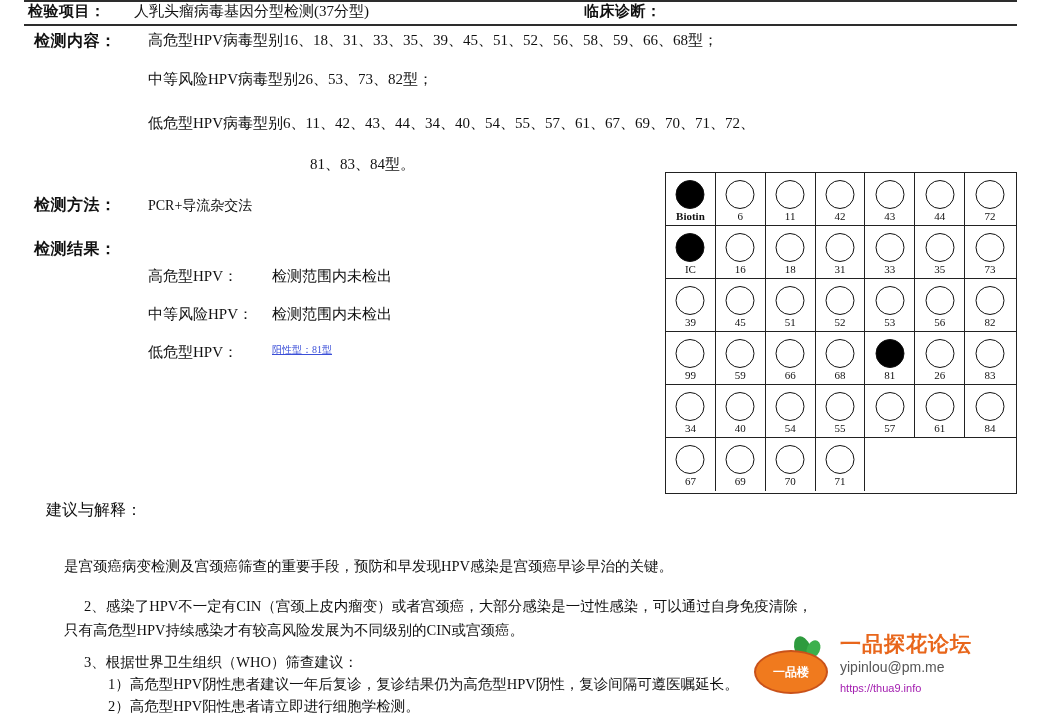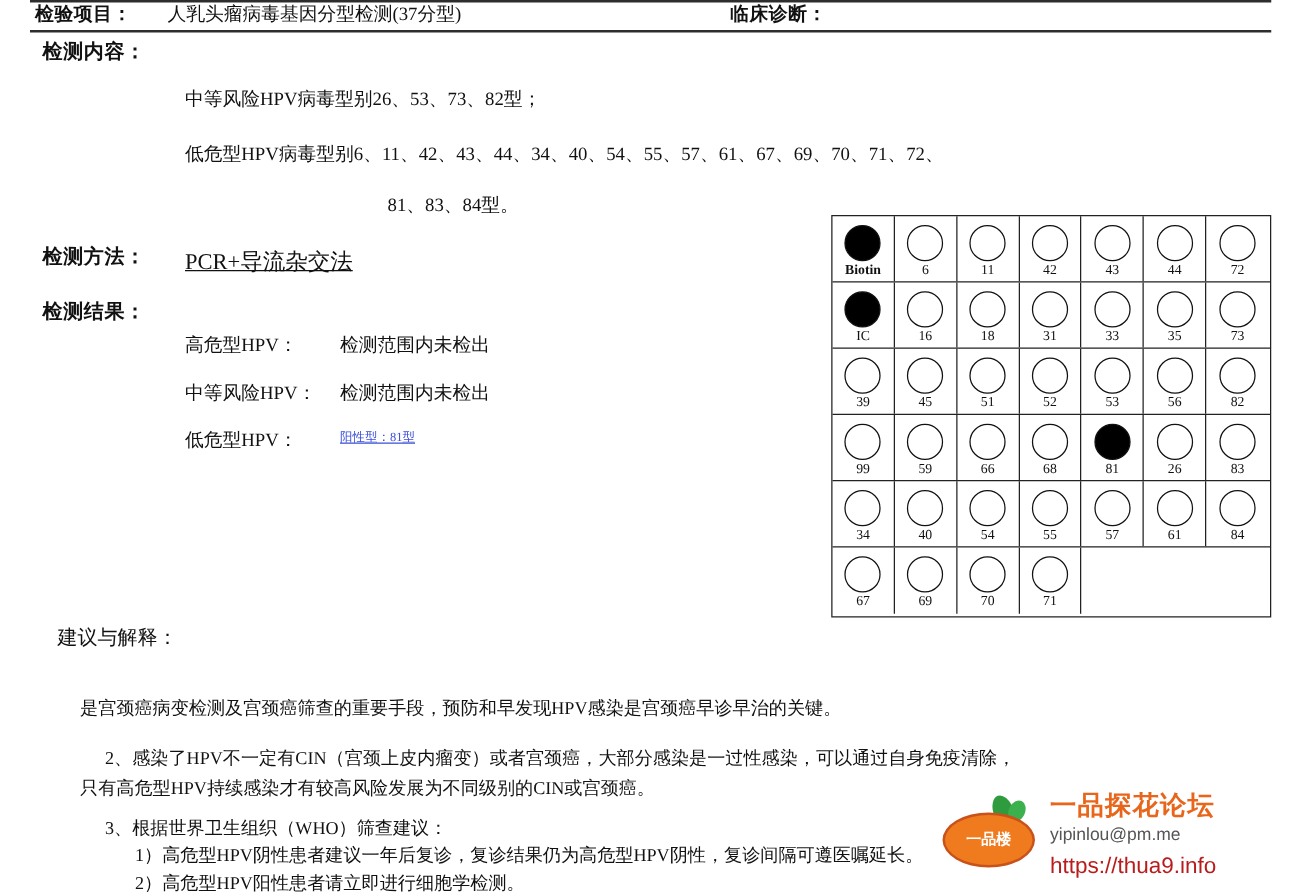--- a/index.html
+++ b/index.html
@@ -50,21 +50,21 @@
     font-size: 15px; white-space: nowrap;
   }
 
   #lbl-content { left: 34px; top: 31px; }
   #ct-line1 { left: 148px; top: 31px; }
   #ct-line2 { left: 148px; top: 70px; }
   #ct-line3 { left: 148px; top: 114px; }
   #ct-line4 { left: 310px; top: 155px; }
 
   #lbl-method { left: 34px; top: 195px; }
-  #val-method { left: 148px; top: 197px; font-size: 18px; text-decoration: underline; }
+  #val-method { left: 148px; top: 197px; font-size: 14px; }
 
   #lbl-result { left: 34px; top: 239px; }
 
   #res1-k { left: 148px; top: 267px; font-size: 15px; }
   #res1-v { left: 272px; top: 267px; font-size: 15px; }
   #res2-k { left: 148px; top: 305px; font-size: 15px; }
   #res2-v { left: 272px; top: 305px; font-size: 15px; }
   #res3-k { left: 148px; top: 343px; font-size: 15px; }
   #res3-v { left: 272px; top: 343px; font-size: 10px; color: #3b4fd8; text-decoration: underline; }
 
@@ -171,37 +171,38 @@
     white-space: nowrap;
   }
   #wm-mail {
     position: absolute; left: 92px; top: 29px;
     font-size: 14px; color: #555;
     font-family: "Liberation Sans", sans-serif;
     white-space: nowrap;
   }
   #wm-url {
     position: absolute; left: 92px; top: 52px;
-    font-size: 18px; color: #b91c1c;
+    font-size: 11px; color: #a21caf;
     font-family: "Liberation Sans", sans-serif;
     white-space: nowrap;
   }
 </style>
 </head>
 <body>
 
 <div id="page">
 
   <div class="hdr-rule-top"></div>
   <div class="hdr-label" id="lbl-exam-item">检验项目：</div>
   <div class="hdr-value" id="val-exam-item">人乳头瘤病毒基因分型检测(37分型)</div>
   <div class="hdr-label" id="lbl-clin-diag">临床诊断：</div>
   <div class="hdr-rule-bottom"></div>
 
   <div class="lbl" id="lbl-content">检测内容：</div>
+  <div class="txt" id="ct-line1">高危型HPV病毒型别16、18、31、33、35、39、45、51、52、56、58、59、66、68型；</div>
   <div class="txt" id="ct-line2">中等风险HPV病毒型别26、53、73、82型；</div>
   <div class="txt" id="ct-line3">低危型HPV病毒型别6、11、42、43、44、34、40、54、55、57、61、67、69、70、71、72、</div>
   <div class="txt" id="ct-line4">81、83、84型。</div>
 
   <div class="lbl" id="lbl-method">检测方法：</div>
   <div class="txt" id="val-method">PCR+导流杂交法</div>
 
   <div class="lbl" id="lbl-result">检测结果：</div>
   <div class="txt" id="res1-k">高危型HPV：</div>
   <div class="txt" id="res1-v">检测范围内未检出</div>

